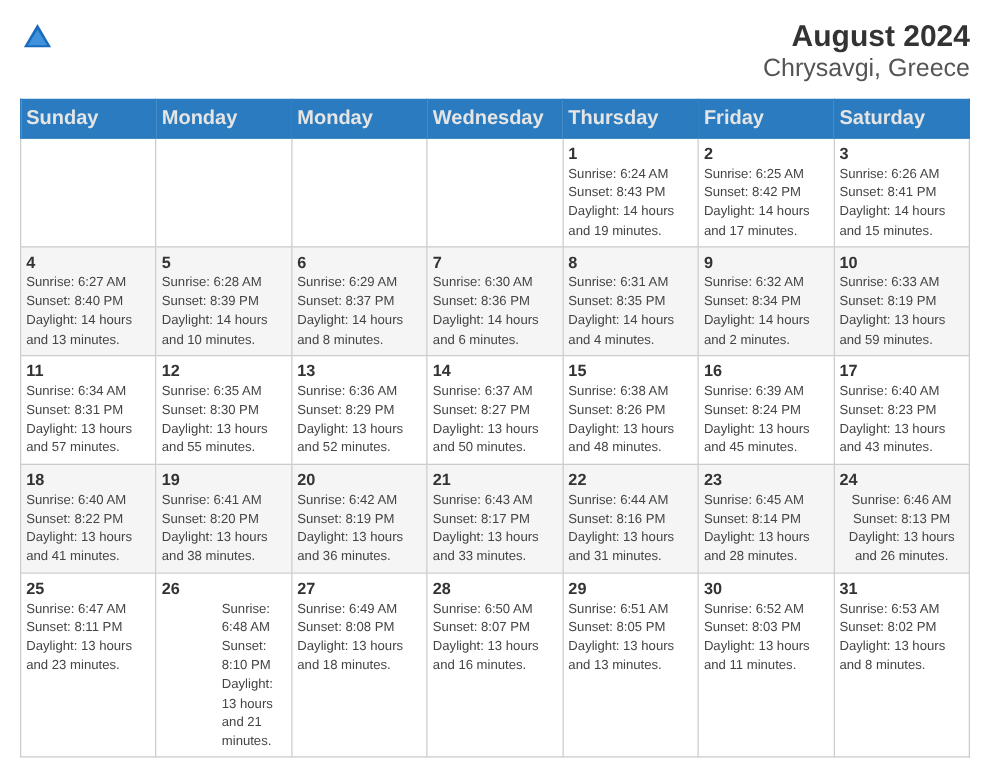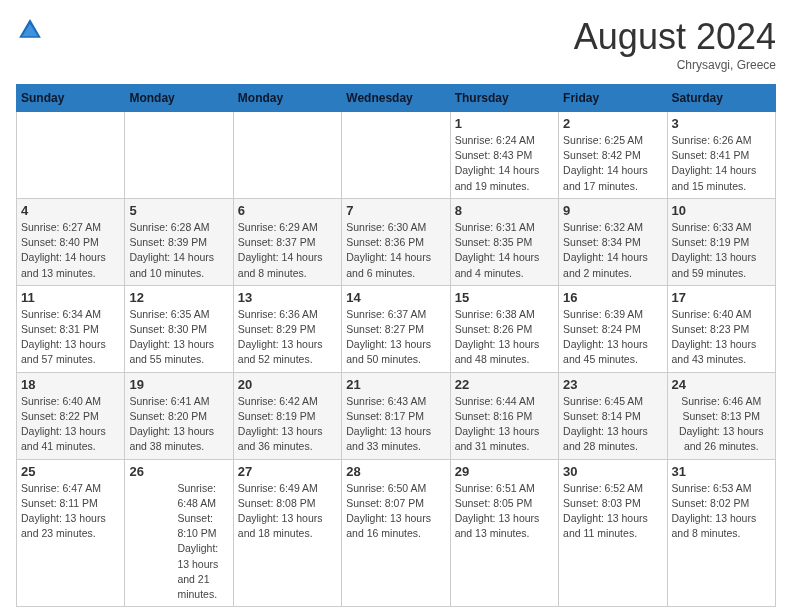--- a/index.html
+++ b/index.html
@@ -29,41 +29,41 @@
     .logo-text .general { color: #333; }
     .logo-text .blue { color: #1a6bbf; }
     .logo-icon {
       width: 28px;
       height: 28px;
     }
     .title-block {
       text-align: right;
     }
     .month-year {
-      font-size: 36px;
-      font-weight: normal;
+      font-size: 24px;
+      font-weight: bold;
       color: #333;
     }
     .location {
-      font-size: 12px;
+      font-size: 20px;
       color: #555;
     }
     .calendar {
       width: 100%;
       border-collapse: collapse;
       font-size: 11px;
     }
     .calendar thead th {
       background: #2a7bbf;
-      color: #0f172a;
+      color: #e5e5e5;
       font-weight: bold;
       padding: 6px 4px;
       text-align: left;
       border: 1px solid #2a7bbf;
-      font-size: 12px;
+      font-size: 16px;
     }
     .calendar tbody td {
       vertical-align: top;
       border: 1px solid #ccc;
       padding: 4px;
       width: 108px;
       min-height: 80px;
       background: #fff;
     }
     .calendar tbody tr:nth-child(even) td {

